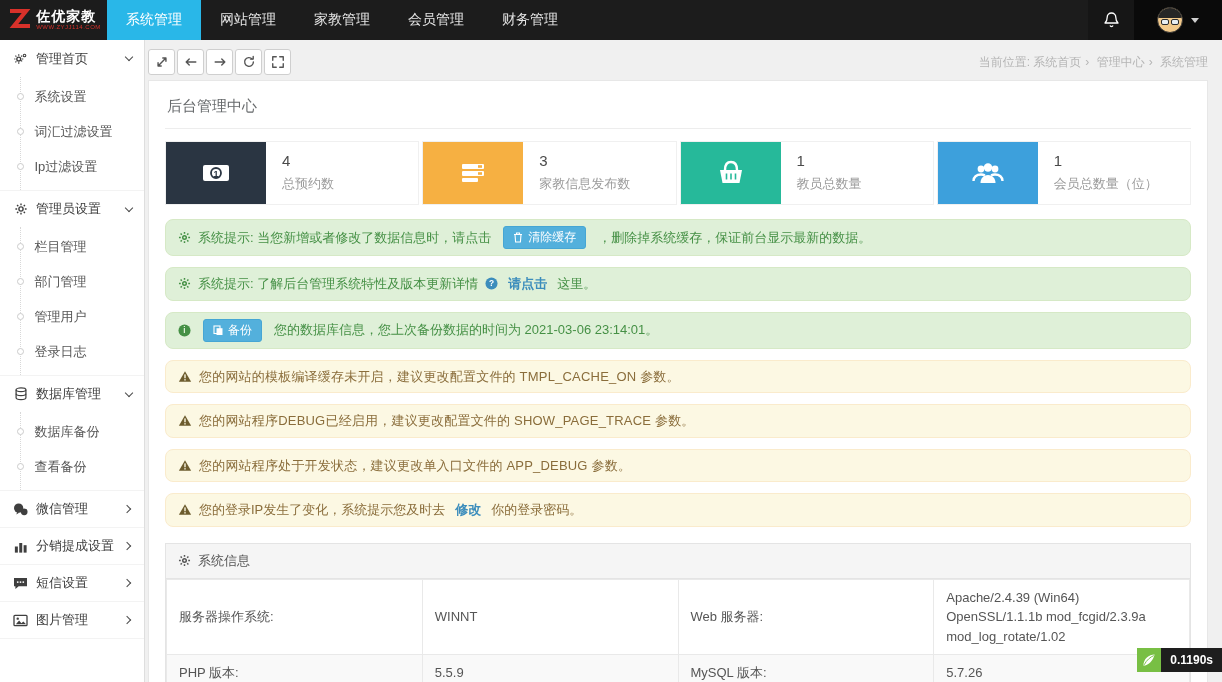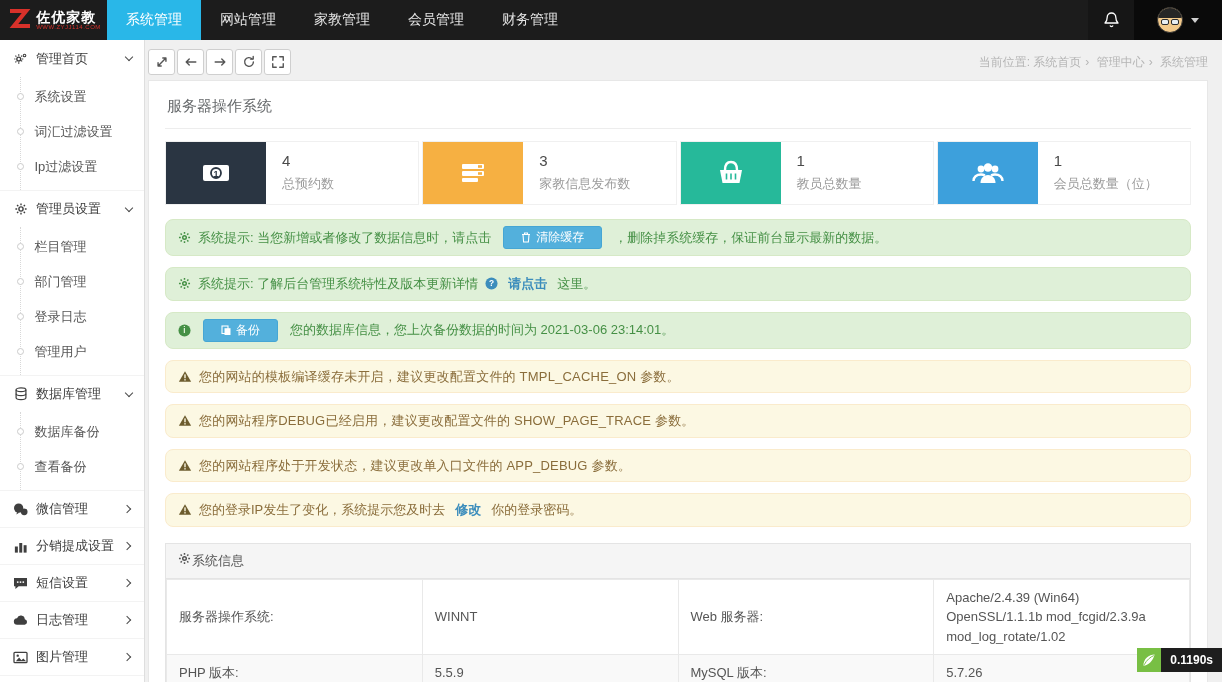--- a/index.html
+++ b/index.html
@@ -4,21 +4,21 @@
 <style>
   * { margin:0; padding:0; box-sizing:border-box; }
   html,body { width:1222px; height:682px; overflow:hidden; }
   body { font-family:"Liberation Sans","DejaVu Sans",sans-serif; background:#f0f0f0; font-size:13px; color:#555; position:relative; }
 
   
   .navbar { position:absolute; top:0; left:0; right:0; height:40px; background:#1c1c1c; display:flex; align-items:stretch; z-index:30; }
   .brand { width:107px; display:flex; align-items:center; justify-content:center; gap:4px; }
   .brand-mark { flex:0 0 auto; }
   .brand-text { display:flex; flex-direction:column; line-height:1.05; }
-  .brand-title { color:#fff; font-size:14px; font-weight:bold; letter-spacing:1px; font-family:Liberation Sans, sans-serif; }
+  .brand-title { color:#fff; font-size:14px; font-weight:bold; letter-spacing:1px; font-family:Liberation Serif, serif; }
   .brand-sub { color:#d8312a; font-size:6px; letter-spacing:.5px; }
   .nav-tabs { display:flex; align-items:stretch; }
   .nav-tab { width:94px; display:flex; align-items:center; justify-content:center; color:#e6e6e6; font-size:14px; cursor:pointer; }
   .nav-tab.active { background:#29b7e8; color:#fff; }
   .nav-spacer { flex:1; }
   .nav-bell { width:46px; background:#161616; display:flex; align-items:center; justify-content:center; cursor:pointer; }
   .nav-user { width:88px; background:#0a0a0a; display:flex; align-items:center; justify-content:center; gap:8px; cursor:pointer; }
   .avatar { width:26px; height:26px; border-radius:50%; background:#f2c98a; position:relative; overflow:hidden; border:1px solid #333; }
   .avatar .hair { position:absolute; top:-2px; left:-2px; right:-2px; height:12px; background:#262626; border-radius:50% 50% 20% 20%; }
   .avatar .glass-l,.avatar .glass-r { position:absolute; top:11px; width:8px; height:6px; background:#e7eef2; border:1px solid #2c2c2c; border-radius:2px; }
@@ -59,27 +59,27 @@
   .stat-value { font-size:15px; color:#4a4a4a; }
   .stat-label { font-size:13px; color:#9b9b9b; margin-top:6px; white-space:nowrap; }
 
   
   .alerts { margin-top:14px; }
   .alert { border-radius:8px; padding:6px 12px; margin-bottom:11px; font-size:13px; display:flex; align-items:center; gap:7px; line-height:1.5; }
   .alert svg { flex:0 0 auto; }
   .alert.success { background:#dff0d8; border:1px solid #d6e9c6; color:#459045; }
   .alert.warning { background:#fcf8e3; border:1px solid #faebcc; color:#8a6d3b; }
   .alert .mono { letter-spacing:.2px; }
-  .btn-info { display:inline-flex; align-items:center; gap:5px; background:#53b0dc; color:#fff; border:1px solid #46a6d4; border-radius:3px; padding:2px 17px; font-size:12px; cursor:pointer; margin:0 5px; }
+  .btn-info { display:inline-flex; align-items:center; gap:5px; background:#53b0dc; color:#fff; border:1px solid #46a6d4; border-radius:3px; padding:2px 9px; font-size:12px; cursor:pointer; margin:0 5px; }
   .btn-info svg { fill:#fff; }
   a.inline-link { color:#3c8dbc; text-decoration:none; cursor:pointer; margin:0 3px;font-weight:bold; }
 
   
   .sys-section { margin-top:16px; border:1px solid #e4e4e4; }
-  .sys-header { background:#f5f5f5; border-bottom:1px solid #e4e4e4; padding:8px 12px; color:#555; font-size:13px; display:flex; align-items:flex-start; gap:1px; }
+  .sys-header { background:#f5f5f5; border-bottom:1px solid #e4e4e4; padding:8px 12px; color:#555; font-size:13px; display:flex; align-items:center; gap:7px; }
   .sys-table { width:100%; border-collapse:collapse; table-layout:fixed; }
   .sys-table td { border:1px solid #e9e9e9; padding:8px 12px; font-size:13px; color:#555; vertical-align:middle; line-height:1.5; word-wrap:break-word; }
   .sys-table tr:nth-child(even) { background:#f9f9f9; }
   .sys-table td.lab { color:#555; }
 
   
   .exec-badge { position:absolute; right:0px; bottom:10px; display:flex; align-items:center; z-index:40; }
   .exec-leaf { width:24px; height:24px; background:#78bf44; display:flex; align-items:center; justify-content:center; cursor:pointer; }
   .exec-time { background:#1e1e1e; color:#fff; font-size:12px; font-weight:bold; padding:5px 9px; height:24px; display:flex; align-items:center; }
 
@@ -171,25 +171,25 @@
     <div class="schild">
         <span class="dot"></span>
         <span class="lbl">栏目管理</span>
       </div>
     <div class="schild">
         <span class="dot"></span>
         <span class="lbl">部门管理</span>
       </div>
     <div class="schild">
         <span class="dot"></span>
+        <span class="lbl">管理用户</span>
+      </div>
+    <div class="schild">
+        <span class="dot"></span>
         <span class="lbl">登录日志</span>
-      </div>
-    <div class="schild">
-        <span class="dot"></span>
-        <span class="lbl">管理用户</span>
       </div>
   </div>
 
   <div class="sgroup">
     <span class="icon ic">
       <svg width="14" height="14" viewBox="0 0 16 16" fill="none" stroke="#3f3f3f" stroke-width="1.4">
           <ellipse cx="8" cy="3.2" rx="5.6" ry="2.1"></ellipse>
           <path d="M2.4 3.2v4.6c0 1.2 2.5 2.1 5.6 2.1s5.6-.9 5.6-2.1V3.2"></path>
           <path d="M2.4 7.8v4.6c0 1.2 2.5 2.1 5.6 2.1s5.6-.9 5.6-2.1V7.8"></path>
         </svg>
@@ -240,29 +240,20 @@
             <circle cx="5" cy="5.5" r="1"></circle>
             <circle cx="8" cy="5.5" r="1"></circle>
             <circle cx="11" cy="5.5" r="1"></circle>
           </g>
         </svg>
     </span>
     <span class="lbl">短信设置</span>
     <span class="chev right"></span>
   </div>
 
-  <div class="sgroup">
-    <span class="icon ic">
-      <svg width="15" height="12" viewBox="0 0 16 12" fill="#3f3f3f">
-          <path d="M4.5 11A3.5 3.5 0 0 1 4.3 4a4.3 4.3 0 0 1 8.3 1.1A3 3 0 0 1 12.5 11z"></path>
-        </svg>
-    </span>
-    <span class="lbl">日志管理</span>
-    <span class="chev right"></span>
-  </div>
 
   <div class="sgroup">
     <span class="icon ic">
       <svg width="15" height="13" viewBox="0 0 16 14" fill="#3f3f3f">
           <rect x="1" y="1.5" width="14" height="11" rx="1" fill="none" stroke="#3f3f3f" stroke-width="1.4"></rect>
           <circle cx="5" cy="5" r="1.3"></circle>
           <path d="M3 11l3.5-4 2.5 3 2-2 3 3z"></path>
         </svg>
     </span>
     <span class="lbl">图片管理</span>
@@ -308,21 +299,21 @@
     </div>
     <div class="breadcrumb">
       <span>当前位置:</span>
       <a>系统首页</a><span class="sep">›</span>
       <a>管理中心</a><span class="sep">›</span>
       <a>系统管理</a>
     </div>
   </div>
 
   <section class="panel">
-    <h1 class="page-title">服务器操作系统</h1>
+    <h1 class="page-title">后台管理中心</h1>
 
     <div class="stats-row">
       <div class="stat-card">
         <div class="stat-icon" style="background: rgb(42, 53, 66);">
           <span class="ic">
             <svg width="30" height="24" viewBox="0 0 30 24">
                 <rect x="2" y="4" width="26" height="16" rx="2" fill="#fff"></rect>
                 <circle cx="15" cy="12" r="5" fill="none" stroke="#2a3542" stroke-width="1.8"></circle>
                 <text x="15" y="15.5" text-anchor="middle" font-size="9" font-weight="bold" fill="#2a3542">1</text>
               </svg>

